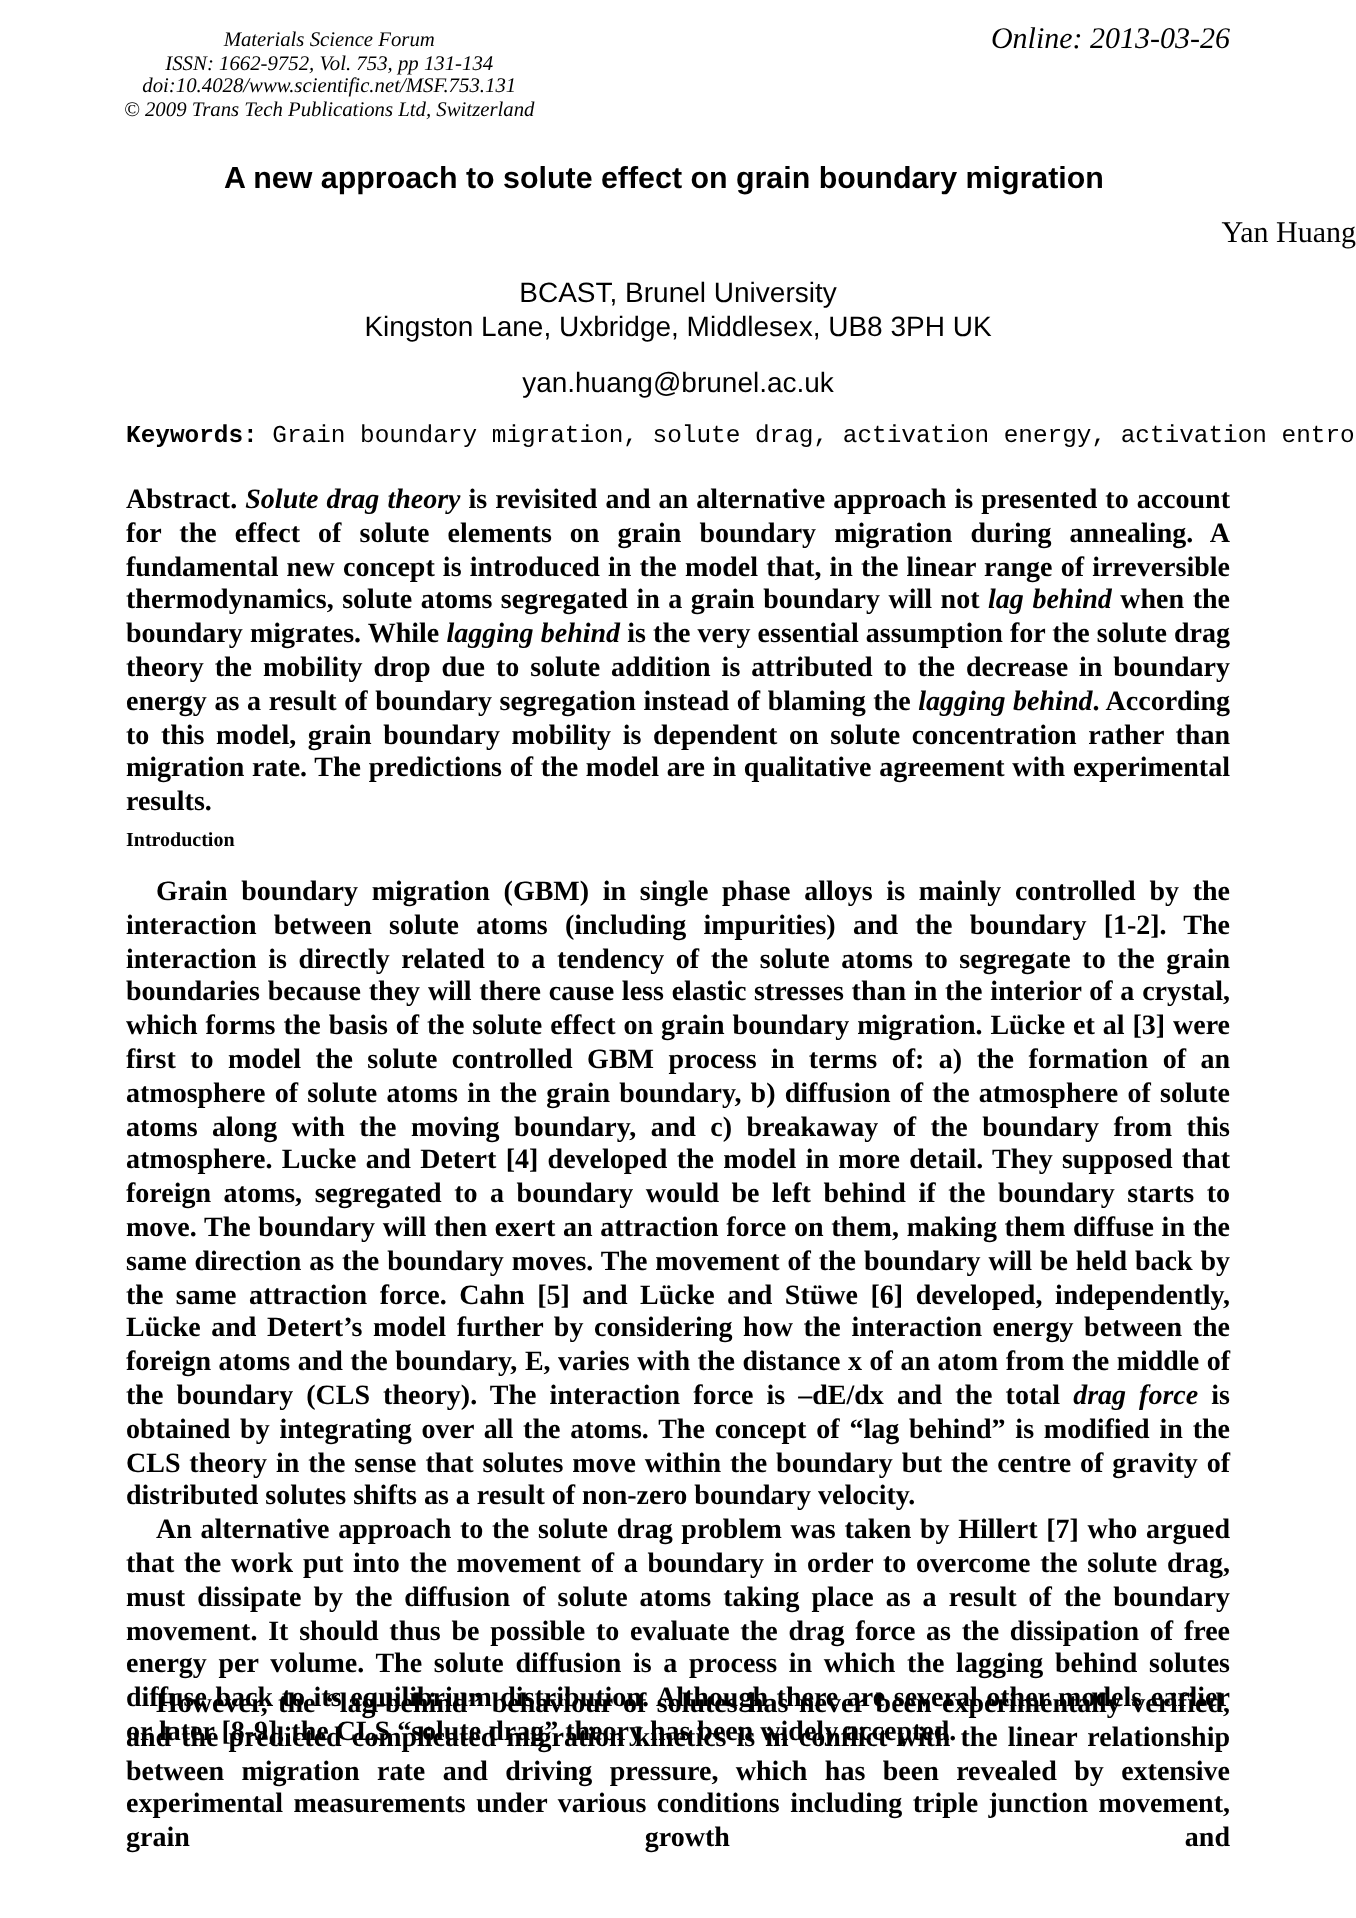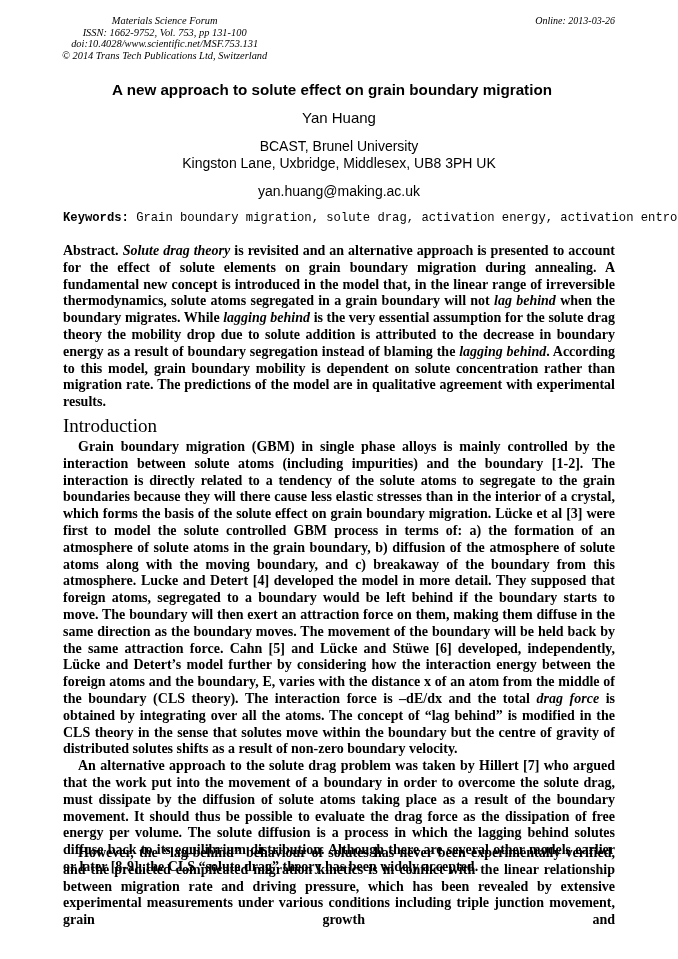--- a/index.html
+++ b/index.html
@@ -1,47 +1,47 @@
 <!DOCTYPE html>
 <html><head>
 <meta charset="utf-8">
 <style>
   html, body { margin:0; padding:0; background:#ffffff; }
   body { width:678px; height:959px; position:relative; overflow:hidden; color:#000; }
   .hdr { position:absolute; left:62px; top:15px; font-family:"Liberation Serif", serif; font-style:italic; font-size:10.4px; line-height:11.6px;text-align:center; }
-  .hdr-right { position:absolute; right:63px; top:15px; font-family:"Liberation Serif", serif; font-style:italic; font-size:10px; line-height:11.6px; }
+  .hdr-right { position:absolute; right:63px; top:15px; font-family:"Liberation Serif", serif; font-style:italic; font-size:15px; line-height:11.6px; }
   .title { position:absolute; left:0; width:664px; top:81px; text-align:center; font-family:"Liberation Sans", sans-serif; font-weight:bold; font-size:15.2px; }
-  .author { position:absolute; left:0; width:678px; top:109px; text-align:center; font-family:Liberation Sans, sans-serif; font-size:15px; }
+  .author { position:absolute; left:0; width:678px; top:109px; text-align:right; font-family:Liberation Serif, serif; font-size:15px; }
   .aff { position:absolute; left:0; width:678px; text-align:center; font-family:"Liberation Sans", sans-serif; font-size:14px; }
   .keywords { position:absolute; left:63px; width:560px; top:211px; font-family:Liberation Mono, monospace; font-size:12.2px; white-space:nowrap; }
   .keywords b { font-weight:bold; }
   .body { position:absolute; left:63px; width:552px; font-family:"Liberation Serif", serif; font-size:14px; line-height:16.8px; text-align:justify;font-weight:bold; }
   .body p { margin:0; }
   .indent { text-indent:15px; }
-  .h-intro { position:absolute; left:63px; top:415px; font-family:"Liberation Serif", serif; font-weight:normal; font-size:19px; }
+  .h-intro { position:absolute; left:63px; top:415px; font-family:"Liberation Serif", serif; font-weight:bold; font-size:10px; }
   .last-line { text-align-last:justify; }
 </style>
 </head>
 <body>
 
 <div>
   <div class="hdr">
     <div>Materials Science Forum</div>
-    <div>ISSN: 1662-9752, Vol. 753, pp 131-100</div>
+    <div>ISSN: 1662-9752, Vol. 753, pp 131-134</div>
     <div>doi:10.4028/www.scientific.net/MSF.753.131</div>
-    <div>© 2014 Trans Tech Publications Ltd, Switzerland</div>
+    <div>© 2009 Trans Tech Publications Ltd, Switzerland</div>
   </div>
   <div class="hdr-right">Online: 2013-03-26</div>
 </div>
 
 <div class="title">A new approach to solute effect on grain boundary migration</div>
 <div class="author">Yan Huang</div>
 <div class="aff" style="top:138px">BCAST, Brunel University</div>
 <div class="aff" style="top:155px">Kingston Lane, Uxbridge, Middlesex, UB8 3PH UK</div>
-<div class="aff" style="top:183px">yan.huang@making.ac.uk</div>
+<div class="aff" style="top:183px">yan.huang@brunel.ac.uk</div>
 
 <div class="keywords"><b>Keywords:</b><span> Grain boundary migration, solute drag, activation energy, activation entropy, mobility.</span></div>
 
 <div class="body" style="top:243px">
   <p id="abstract-p"><b>Abstract.</b><span> </span><i>Solute drag theory</i><span> is revisited and an alternative approach is presented to account for the effect of solute elements on grain boundary migration during annealing. A fundamental new concept is introduced in the model that, in the linear range of irreversible thermodynamics, solute atoms segregated in a grain boundary will not </span><i>lag behind</i><span> when the boundary migrates. While </span><i>lagging behind</i><span> is the very essential assumption for the solute drag theory the mobility drop due to solute addition is attributed to the decrease in boundary energy as a result of boundary segregation instead of blaming the </span><i>lagging behind</i><span>. According to this model, grain boundary mobility is dependent on solute concentration rather than migration rate. The predictions of the model are in qualitative agreement with experimental results.</span></p>
 </div>
 
 <div class="h-intro">Introduction</div>
 
 <div class="body" style="top:439px">

